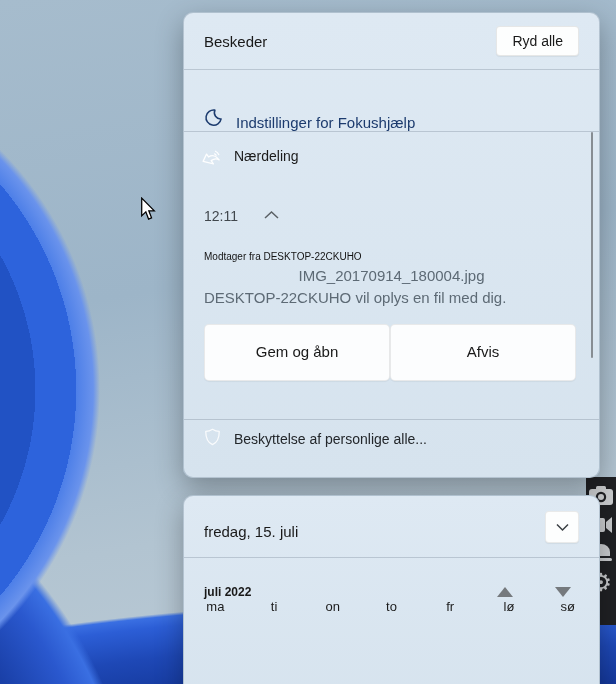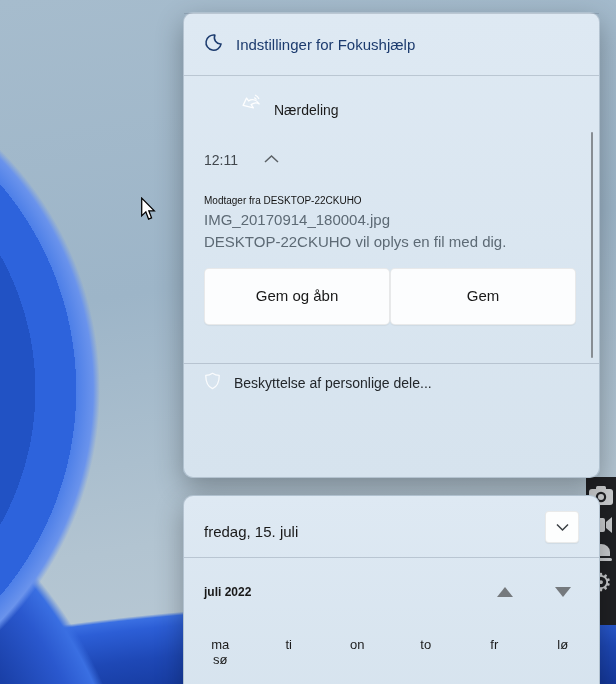--- a/index.html
+++ b/index.html
@@ -43,29 +43,29 @@
   .divider{height:1px;background:rgba(96,112,128,.28);}
   
   .nc-header{height:56px;display:flex;align-items:center;justify-content:space-between;
     padding:0 20px;}
   .nc-title{font-size:15px;color:#191919;}
   .btn-white{
     background:#fdfefe;border:1px solid rgba(0,0,0,.09);border-radius:4px;
     box-shadow:0 1px 1px rgba(0,0,0,.06);
     font-family:inherit;font-size:14px;color:#191919;padding:6px 15px;cursor:default;
   }
-  .focus-row{height:61px;display:flex;align-items:center;gap:13px;padding:0 20px;}
+  .focus-row{height:61px;display:flex;align-items:flex-end;gap:13px;padding:0 20px;}
   .focus-label{font-size:15px;color:#1c3b6e;}
   .card{position:relative;height:287px;}
-  .app-row{display:flex;align-items:flex-end;gap:12px;padding:16px 20px 0 16px;margin-left:40px;}
+  .app-row{display:flex;align-items:flex-start;gap:12px;padding:16px 20px 0 16px;}
   .app-name{font-size:14px;color:#1b1b1b;}
   .time-row{display:flex;align-items:center;gap:25px;padding:33px 20px 0 20px;}
   .time-label{font-size:14px;color:#41474d;}
   .n-title{font-size:10px;color:#141414;padding:26px 20px 0 20px;}
-  .n-file{font-size:15px;color:#5d6a75;padding:5px 20px 0 20px;}
+  .n-file{font-size:15px;color:#5d6a75;padding:5px 20px 0 20px;text-align:center;}
   .n-msg{font-size:15px;color:#5d6a75;padding:5px 20px 0 20px;}
   .actions{display:flex;gap:0;padding:18px 23px 0 20px;}
   .action-btn{
     flex:1;height:57px;background:#fcfdfe;border:1px solid rgba(0,0,0,.08);
     border-radius:5px;box-shadow:0 1px 1px rgba(0,0,0,.05);
     font-family:inherit;font-size:15px;color:#191919;line-height:1.35;
     display:flex;align-items:center;justify-content:center;text-align:center;
     padding:0 8px;box-sizing:border-box;cursor:default;white-space:pre-line;
   }
   .collapsed-row{height:37px;display:flex;align-items:center;gap:13px;padding:0 20px;}
@@ -81,21 +81,21 @@
   .chev-btn{
     width:32px;height:30px;background:#fdfefe;border:1px solid rgba(0,0,0,.08);
     border-radius:4px;box-shadow:0 1px 1px rgba(0,0,0,.06);
     display:flex;align-items:center;justify-content:center;cursor:default;
   }
   .cal-month-row{display:flex;align-items:center;padding:27px 20px 0 20px;}
   .cal-month{font-size:12px;font-weight:700;color:#191919;flex:1;}
   .tri{width:0;height:0;border-left:8px solid transparent;border-right:8px solid transparent;cursor:default;}
   .tri-up{border-bottom:10px solid #75797d;margin-right:42px;}
   .tri-down{border-top:10px solid #75797d;margin-right:8px;}
-  .weekday-row{display:grid;grid-template-columns:repeat(6,1fr);padding:0 2px;margin-top:38px;}
+  .weekday-row{display:grid;grid-template-columns:repeat(7,1fr);padding:0 2px;}
   .weekday{font-size:13px;color:#1b1b1b;text-align:center;}
   
   .cursor{position:absolute;left:140px;top:197px;z-index:6;}
 </style>
 </head>
 <body>
 
 <div class="wallpaper"></div>
 
 <div class="edge-strip">
@@ -116,20 +116,24 @@
   <span>
     <svg width="24" height="22" viewBox="0 0 24 22">
       <path d="M3 14 L3 10 A9 8 0 0 1 21 10 L21 14 Z" fill="#caccce"></path>
       <rect x="1" y="16" width="22" height="3" rx="1.5" fill="#caccce"></rect>
     </svg>
   </span>
   <span class="gear-glyph">⚙</span>
 </div>
 
 <div class="panel panel-notifications">
+  <div class="nc-header">
+    <span class="nc-title">Beskeder</span>
+    <button class="btn-white">Ryd alle</button>
+  </div>
   <div class="divider"></div>
 
   <div class="focus-row">
     <span>
       <svg width="19" height="19" viewBox="0 0 20 20">
         <path d="M11.5 2.2 A8 8 0 1 0 18 11.5 A6.6 6.6 0 0 1 11.5 2.2 Z" fill="none" stroke="#1c3b6e" stroke-width="1.6" stroke-linejoin="round"></path>
       </svg>
     </span>
     <span class="focus-label">Indstillinger for Fokushjælp</span>
   </div>
@@ -155,32 +159,32 @@
         </svg>
       </span>
     </div>
 
     <div class="n-title">Modtager fra DESKTOP-22CKUHO</div>
     <div class="n-file">IMG_20170914_180004.jpg</div>
     <div class="n-msg">DESKTOP-22CKUHO vil oplys en fil med dig.</div>
 
     <div class="actions">
       <button class="action-btn">Gem og åbn</button>
-      <button class="action-btn">Gem</button>
+      <button class="action-btn">Afvis</button>
     </div>
   </div>
   <div class="divider"></div>
 
   <div class="collapsed-row">
     <span>
       <svg width="17" height="18" viewBox="0 0 18 20">
         <path d="M9 1.5 C11.5 3.2 14 3.8 16.5 3.8 C16.5 11 14.5 16 9 18.5 C3.5 16 1.5 11 1.5 3.8 C4 3.8 6.5 3.2 9 1.5 Z" fill="none" stroke="rgba(255,255,255,0.85)" stroke-width="1.4" stroke-linejoin="round"></path>
       </svg>
     </span>
-    <span class="collapsed-label">Beskyttelse af personlige dele...</span>
+    <span class="collapsed-label">Beskyttelse af personlige alle...</span>
   </div>
 
   <div class="scrollbar"></div>
 </div>
 
 <div class="panel panel-calendar">
   <div class="cal-header">
     <span class="cal-date">fredag, 15. juli</span>
     <span class="chev-btn">
       <svg width="15" height="10" viewBox="0 0 15 10">

